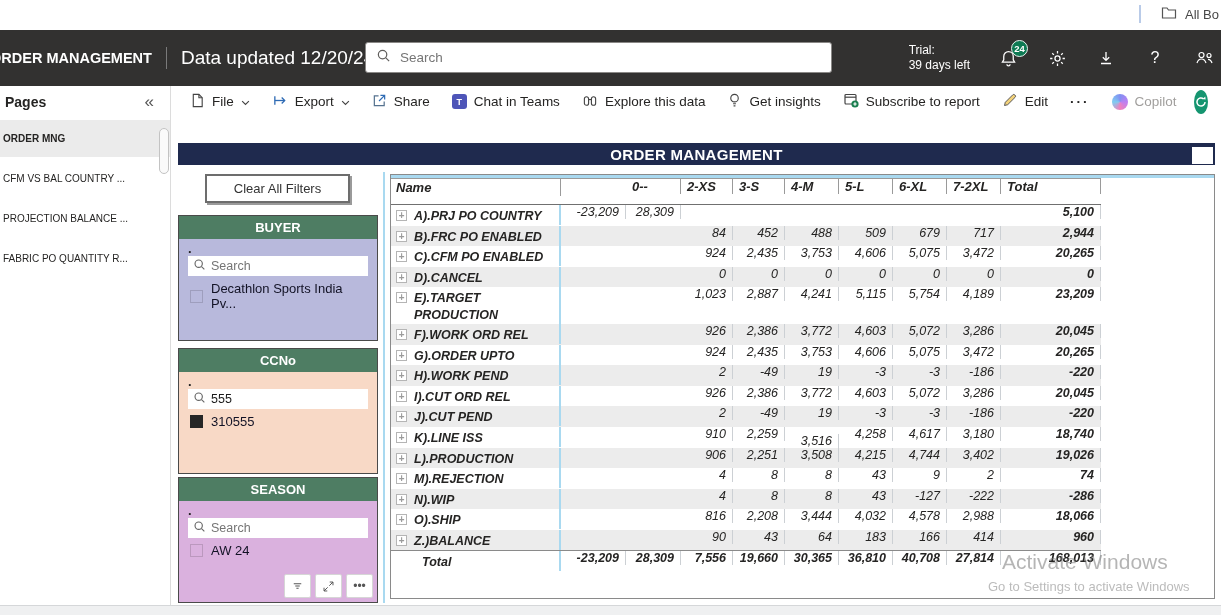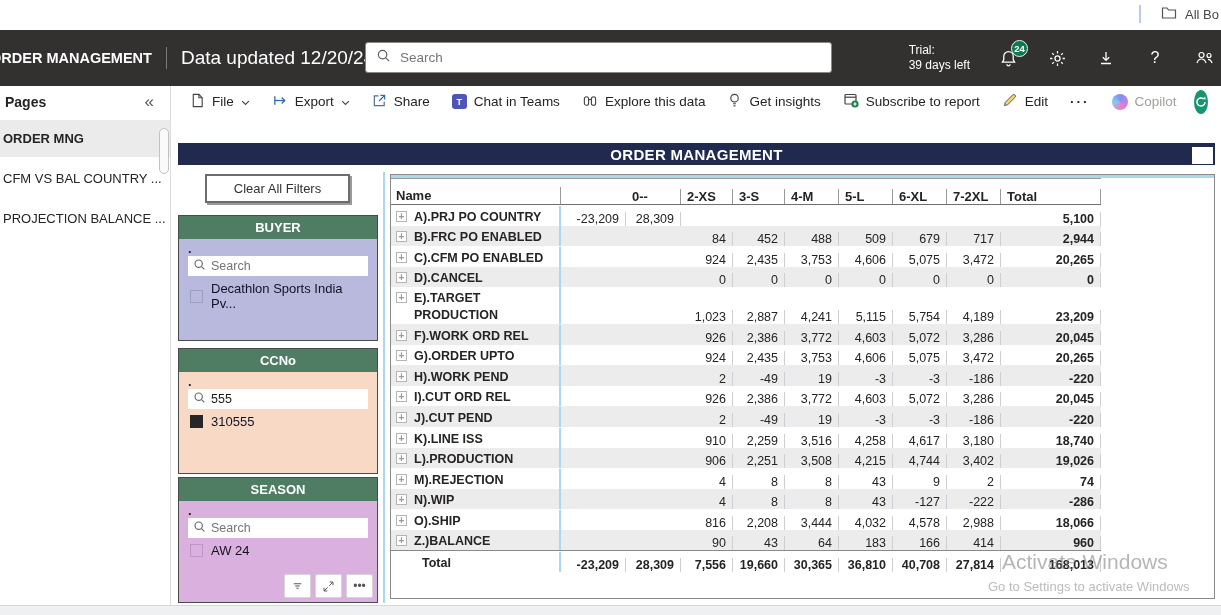--- a/index.html
+++ b/index.html
@@ -35,21 +35,21 @@
   .copilot-label { color:#a19f9d; }
   .copilot-dot { width:16px; height:16px; border-radius:50%; background:conic-gradient(#6a7bf0,#b06af0,#ef6ab0,#6ac4ef,#6a7bf0); opacity:.85; }
   .refresh-btn { width:24px; height:24px; border-radius:50%; background:#159570; border:none; cursor:pointer; display:flex; align-items:center; justify-content:center; margin-left:4px; }
   .more-dots { font-weight:bold; letter-spacing:2px; color:#252423; }
 
   
   .sidebar { position:absolute; left:0; top:86px; width:171px; height:519px; background:#fff; border-right:1px solid #dcdcdc; }
   .sb-head { height:31px; display:flex; align-items:center; justify-content:space-between; padding:0 16px 0 5px; }
   .sb-title { font-size:14px; font-weight:bold; color:#252423; }
   .sb-collapse { font-size:17px; color:#555; background:none; border:none; cursor:pointer; font-family:inherit; }
-  .sb-item { height:37px; display:flex; align-items:center; padding-left:3px; font-size:13px; color:#252423; cursor:pointer; white-space:nowrap; overflow:hidden; margin-top:3px; }
+  .sb-item { height:37px; display:flex; align-items:center; padding-left:3px; font-size:10px; color:#252423; cursor:pointer; white-space:nowrap; overflow:hidden; margin-top:3px; }
   .sb-item.selected { background:#ebebeb; font-weight:bold; }
   .sb-thumb { position:absolute; left:159px; top:42px; width:10px; height:46px; border-radius:5px; background:#fafafa; border:1px solid #c3c3c3; }
 
   
   .page-banner { position:absolute; left:178px; top:143px; width:1037px; height:22px; background:#1f2a4e; color:#fff; display:flex; align-items:center; justify-content:center; font-size:15px; font-weight:bold; letter-spacing:.3px; }
   .banner-handle { position:absolute; left:1192px; top:147px; width:21px; height:17px; background:#fff; }
   .clear-btn { position:absolute; left:205px; top:174px; width:145px; height:29px; background:#fff; border:2px solid #6d6d6d; box-shadow:2px 2px 0 #9a9a9a; font-size:13px; color:#333; font-family:inherit; cursor:pointer; }
   .blue-vline { position:absolute; left:383px; top:172px; width:2px; height:431px; background:#a9d9f0; }
 
   
@@ -63,21 +63,21 @@
   .cb { width:13px; height:13px; border:1px solid rgba(0,0,0,.14); background:transparent; flex:none; }
   .cb.checked { background:#262626; border-color:#262626; }
   .season-tools { position:absolute; right:4px; bottom:4px; display:flex; gap:4px; }
   .stool { width:27px; height:24px; background:#fff; border:1px solid #d6d6d6; border-radius:2px; display:flex; align-items:center; justify-content:center; color:#555; cursor:pointer; font-size:12px; }
 
   
   .tvisual { position:absolute; left:390px; top:174px; width:825px; height:425px; background:#fff; border:1px solid #8a8a8a; }
   .tv-banner { height:23px; background:#1f2a4e; color:#fff; display:flex; align-items:center; justify-content:center; font-size:14.5px; font-weight:bold; letter-spacing:.3px; }
   .tv-blueline { height:3px; background:#a9d9f0; }
   .tgrid { width:710px; }
-  .trow { display:flex; align-items:flex-end; min-height:20.5px; }
+  .trow { display:flex; align-items:flex-start; min-height:20.5px;font-style:italic; }
   .trow.stripe { background:#ececec; }
   .tcell { border-right:1px solid #ccd0d4; display:flex; align-items:center; font-size:12.5px; padding:0 6px; overflow:hidden; }
   .tcell.num { justify-content:flex-end; }
   .tcell.ctotal { font-weight:bold; }
   .tname { font-weight:bold; border-right:2px solid #a9d9f0; gap:7px; padding-left:5px; align-items:flex-start; padding-top:3px; line-height:17px; }
   .expand-box { flex:none; width:11px; height:11px; margin-top:2px; border:1px solid #b5b5b5; color:#9a9a9a; font-size:10px; line-height:9px; text-align:center; background:#fff; }
   .theadrow { height:27px; border-top:1px solid #9a9a9a; border-bottom:1px solid #707070; }
   .theadrow .tcell { font-weight:bold; font-size:13px; border-right:1px solid #9a9a9a; align-items:center; padding-top:0; }
   .theadrow .tname { border-right:1px solid #9a9a9a; }
   .totalrow { border-top:1px solid #8a8a8a; font-weight:bold; min-height:22px; }
@@ -251,20 +251,23 @@
     </div>
     <div class="sb-item selected">
         <span>ORDER MNG</span>
       </div>
     <div class="sb-item">
         <span>CFM VS BAL COUNTRY ...</span>
       </div>
     <div class="sb-item">
         <span>PROJECTION BALANCE ...</span>
       </div>
+    <div class="sb-item">
+        <span>FABRIC PO QUANTITY R...</span>
+      </div>
     <div class="sb-thumb"></div>
   </div>
 
   <div class="page-banner">
     <span>ORDER MANAGEMENT</span>
   </div>
   <div class="banner-handle"></div>
 
   <div class="blue-vline"></div>
 

